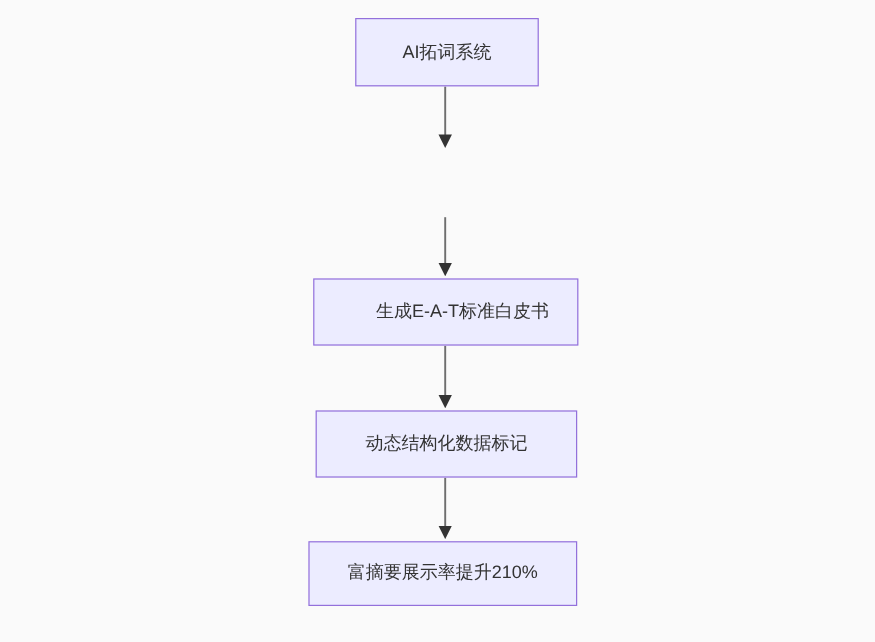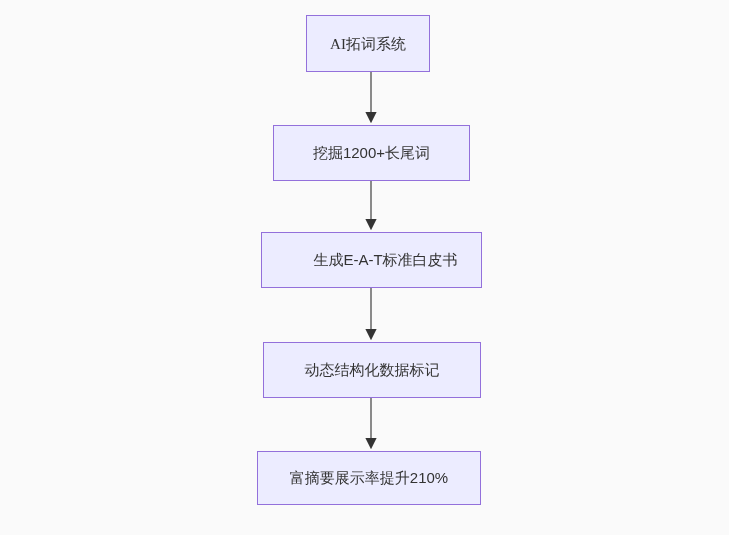--- a/index.html
+++ b/index.html
@@ -28,21 +28,21 @@
     border: 1px solid #9370db;
     color: #333333;
     font-size: 15px;
     display: flex;
     align-items: center;
     justify-content: center;
     text-align: center;
     line-height: 1.2;
     white-space: nowrap;
   }
-  .n1 { left: 306px; top: 15px;  width: 124px; height: 57px; font-family: Liberation Serif, serif; }
+  .n1 { left: 296px; top: 15px;  width: 153px; height: 57px; }
   .n2 { left: 273px; top: 125px; width: 197px; height: 56px; }
   .n3 { left: 261px; top: 232px; width: 221px; height: 56px; padding-left: 28px; }
   .n4 { left: 263px; top: 342px; width: 218px; height: 56px; }
   .n5 { left: 257px; top: 451px; width: 224px; height: 54px; }
 </style>
 </head>
 <body>
 
 <div class="canvas">
 
@@ -63,23 +63,20 @@
     </g>
     <g>
       <line x1="371" y1="398" x2="371" y2="447" stroke="#6e6e6e" stroke-width="1.6" marker-end="url(#arrow)"></line>
     </g>
   </svg>
 
   <div class="flow-node n1">
     <span>AI拓词系统</span>
   </div>
 
-  <div class="flow-node n2">
-    <span>挖掘1200+长尾词</span>
-  </div>
 
   <div class="flow-node n3">
     <span>生成E-A-T标准白皮书</span>
   </div>
 
   <div class="flow-node n4">
     <span>动态结构化数据标记</span>
   </div>
 
   <div class="flow-node n5">

